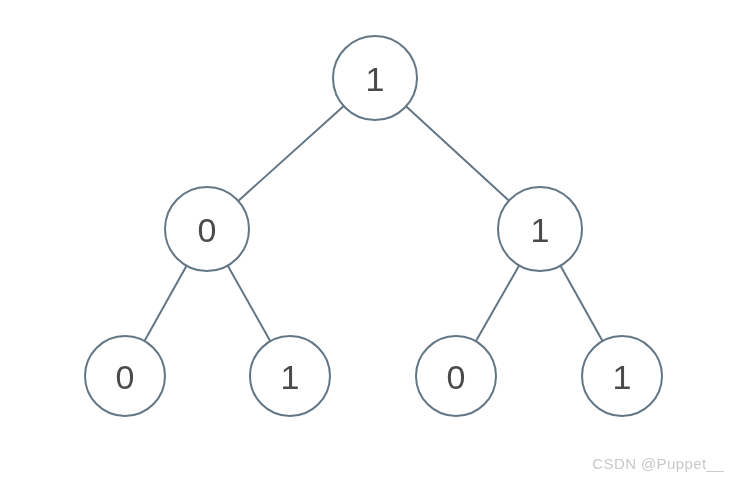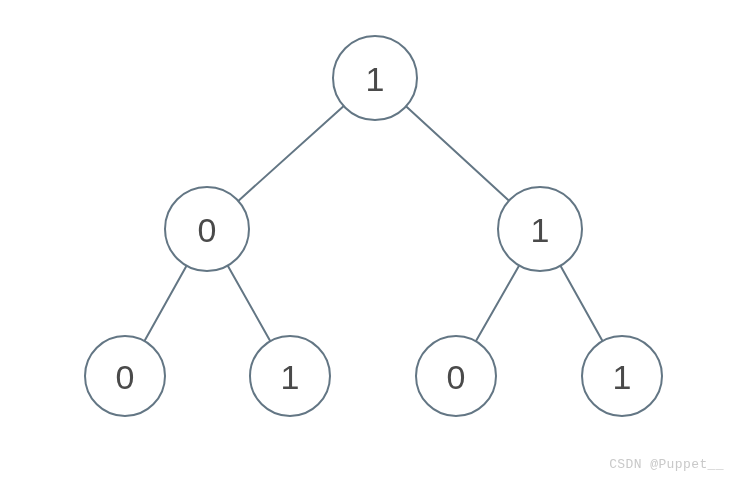--- a/index.html
+++ b/index.html
@@ -40,22 +40,22 @@
     font-family: "Liberation Sans", sans-serif;
     font-size: 34px;
     text-anchor: middle;
     dominant-baseline: central;
   }
   .watermark {
     position: absolute;
     right: 14px;
     bottom: 14px;
     color: #c9c9c9;
-    font-family: Liberation Mono, monospace;
-    font-size: 13px;
+    font-family: Liberation Sans, sans-serif;
+    font-size: 15px;
     letter-spacing: 0.4px;
     white-space: nowrap;
     user-select: none;
   }
 </style>
 </head>
 <body>
 
 <div id="canvas">
 

